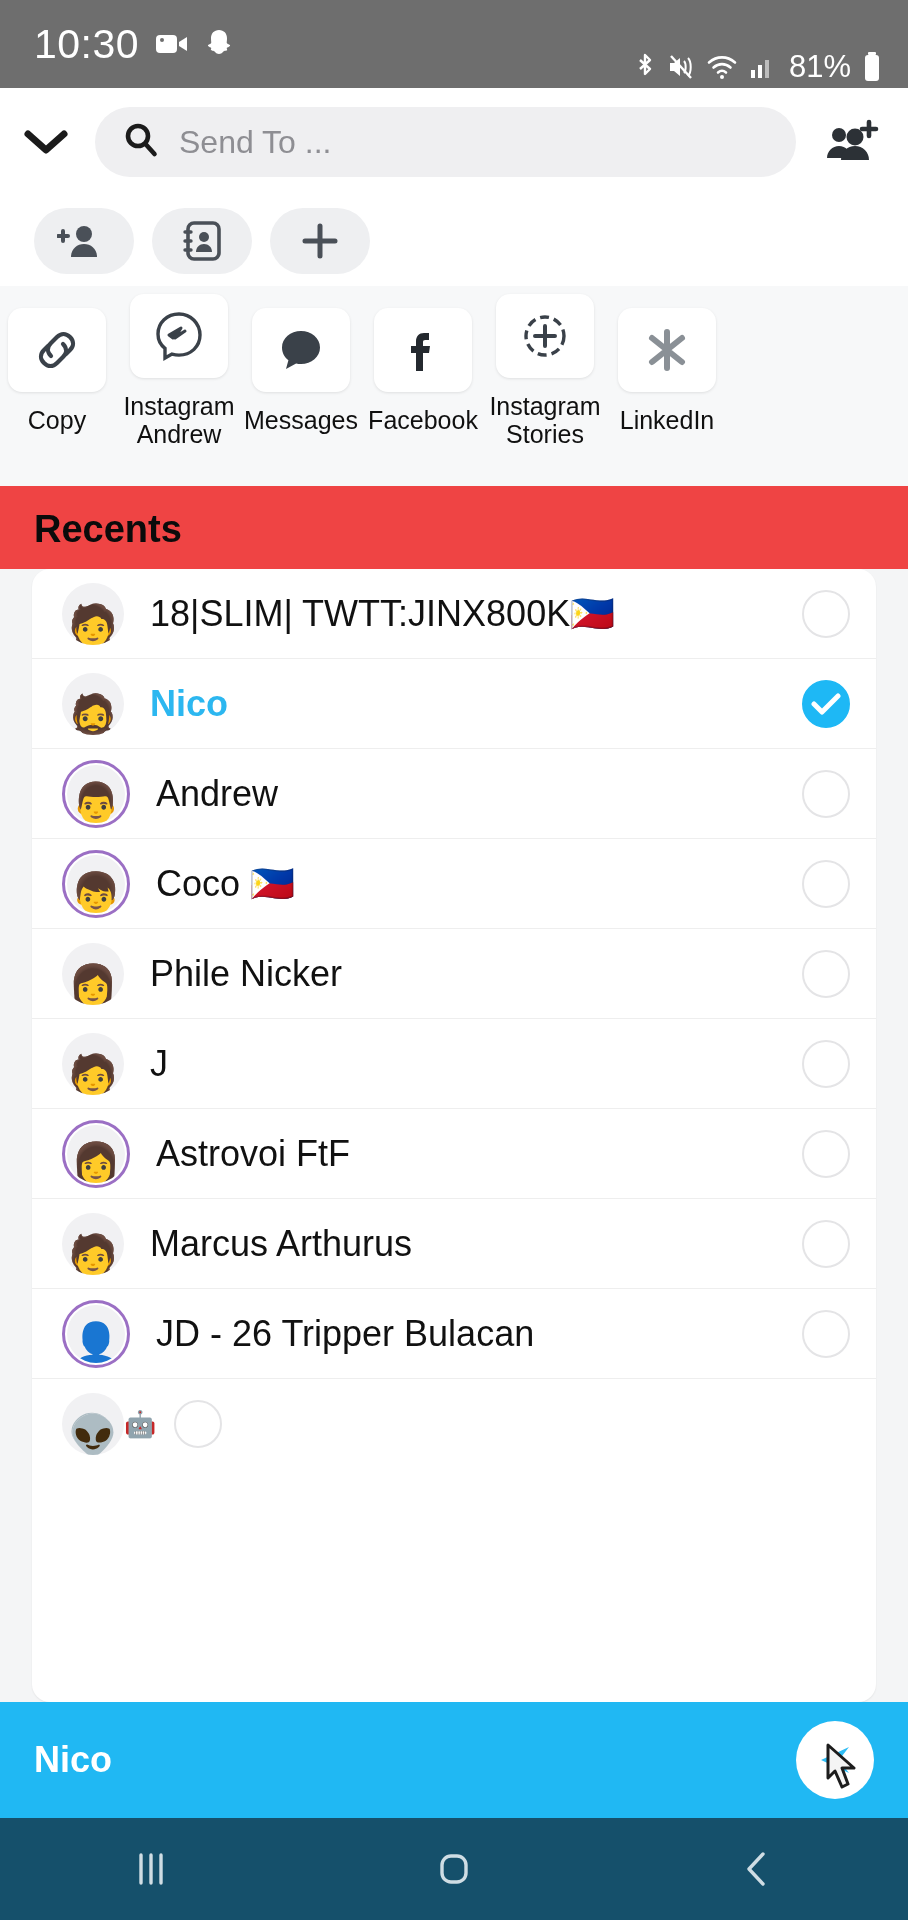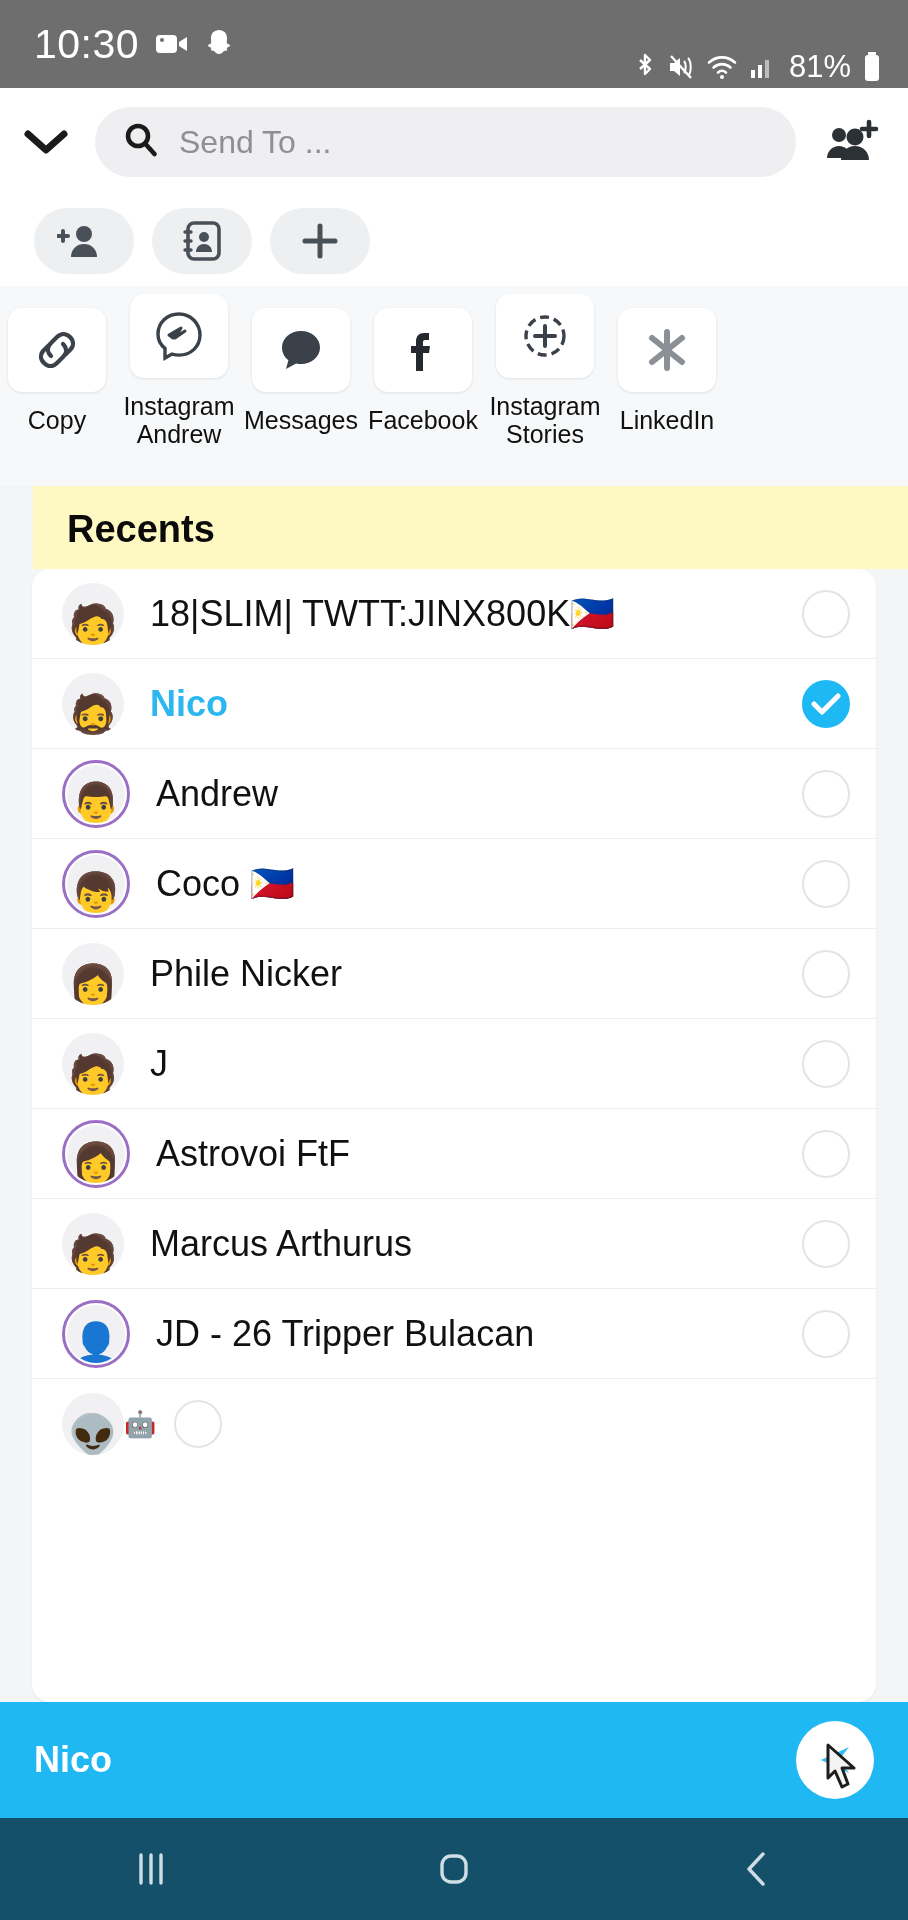--- a/index.html
+++ b/index.html
@@ -51,21 +51,21 @@
     width: 98px; height: 84px; background: #ffffff; border-radius: 14px;
     display: flex; align-items: center; justify-content: center;
     box-shadow: 0 1px 3px rgba(0,0,0,.10);
   }
   .share-label {
     margin-top: 14px; font-size: 25px; color: #101010; text-align: center;
     line-height: 1.12; word-break: keep-all;
   }
 
   
-  .recents-title { font-size: 38px; font-weight: 700; color: #0b0b0b; padding: 22px 0 18px 34px; background: #fef9c3; flex: 0 0 auto; margin-left: 33px; }
+  .recents-title { font-size: 38px; font-weight: 700; color: #0b0b0b; padding: 22px 0 18px 34px; background: #ef4444; flex: 0 0 auto; }
   .list-card {
     margin: 0 32px; background: #ffffff; border-radius: 18px; overflow: hidden;
     flex: 1 1 auto; box-shadow: 0 1px 2px rgba(0,0,0,.07);
   }
   .row { height: 90px; display: flex; align-items: center; padding: 0 26px 0 30px; border-bottom: 1px solid #eeeeee; }
   .row:last-child { border-bottom: none; }
   .avatar {
     width: 62px; height: 62px; border-radius: 50%; flex: 0 0 auto;
     display: flex; align-items: center; justify-content: center; position: relative;
   }

